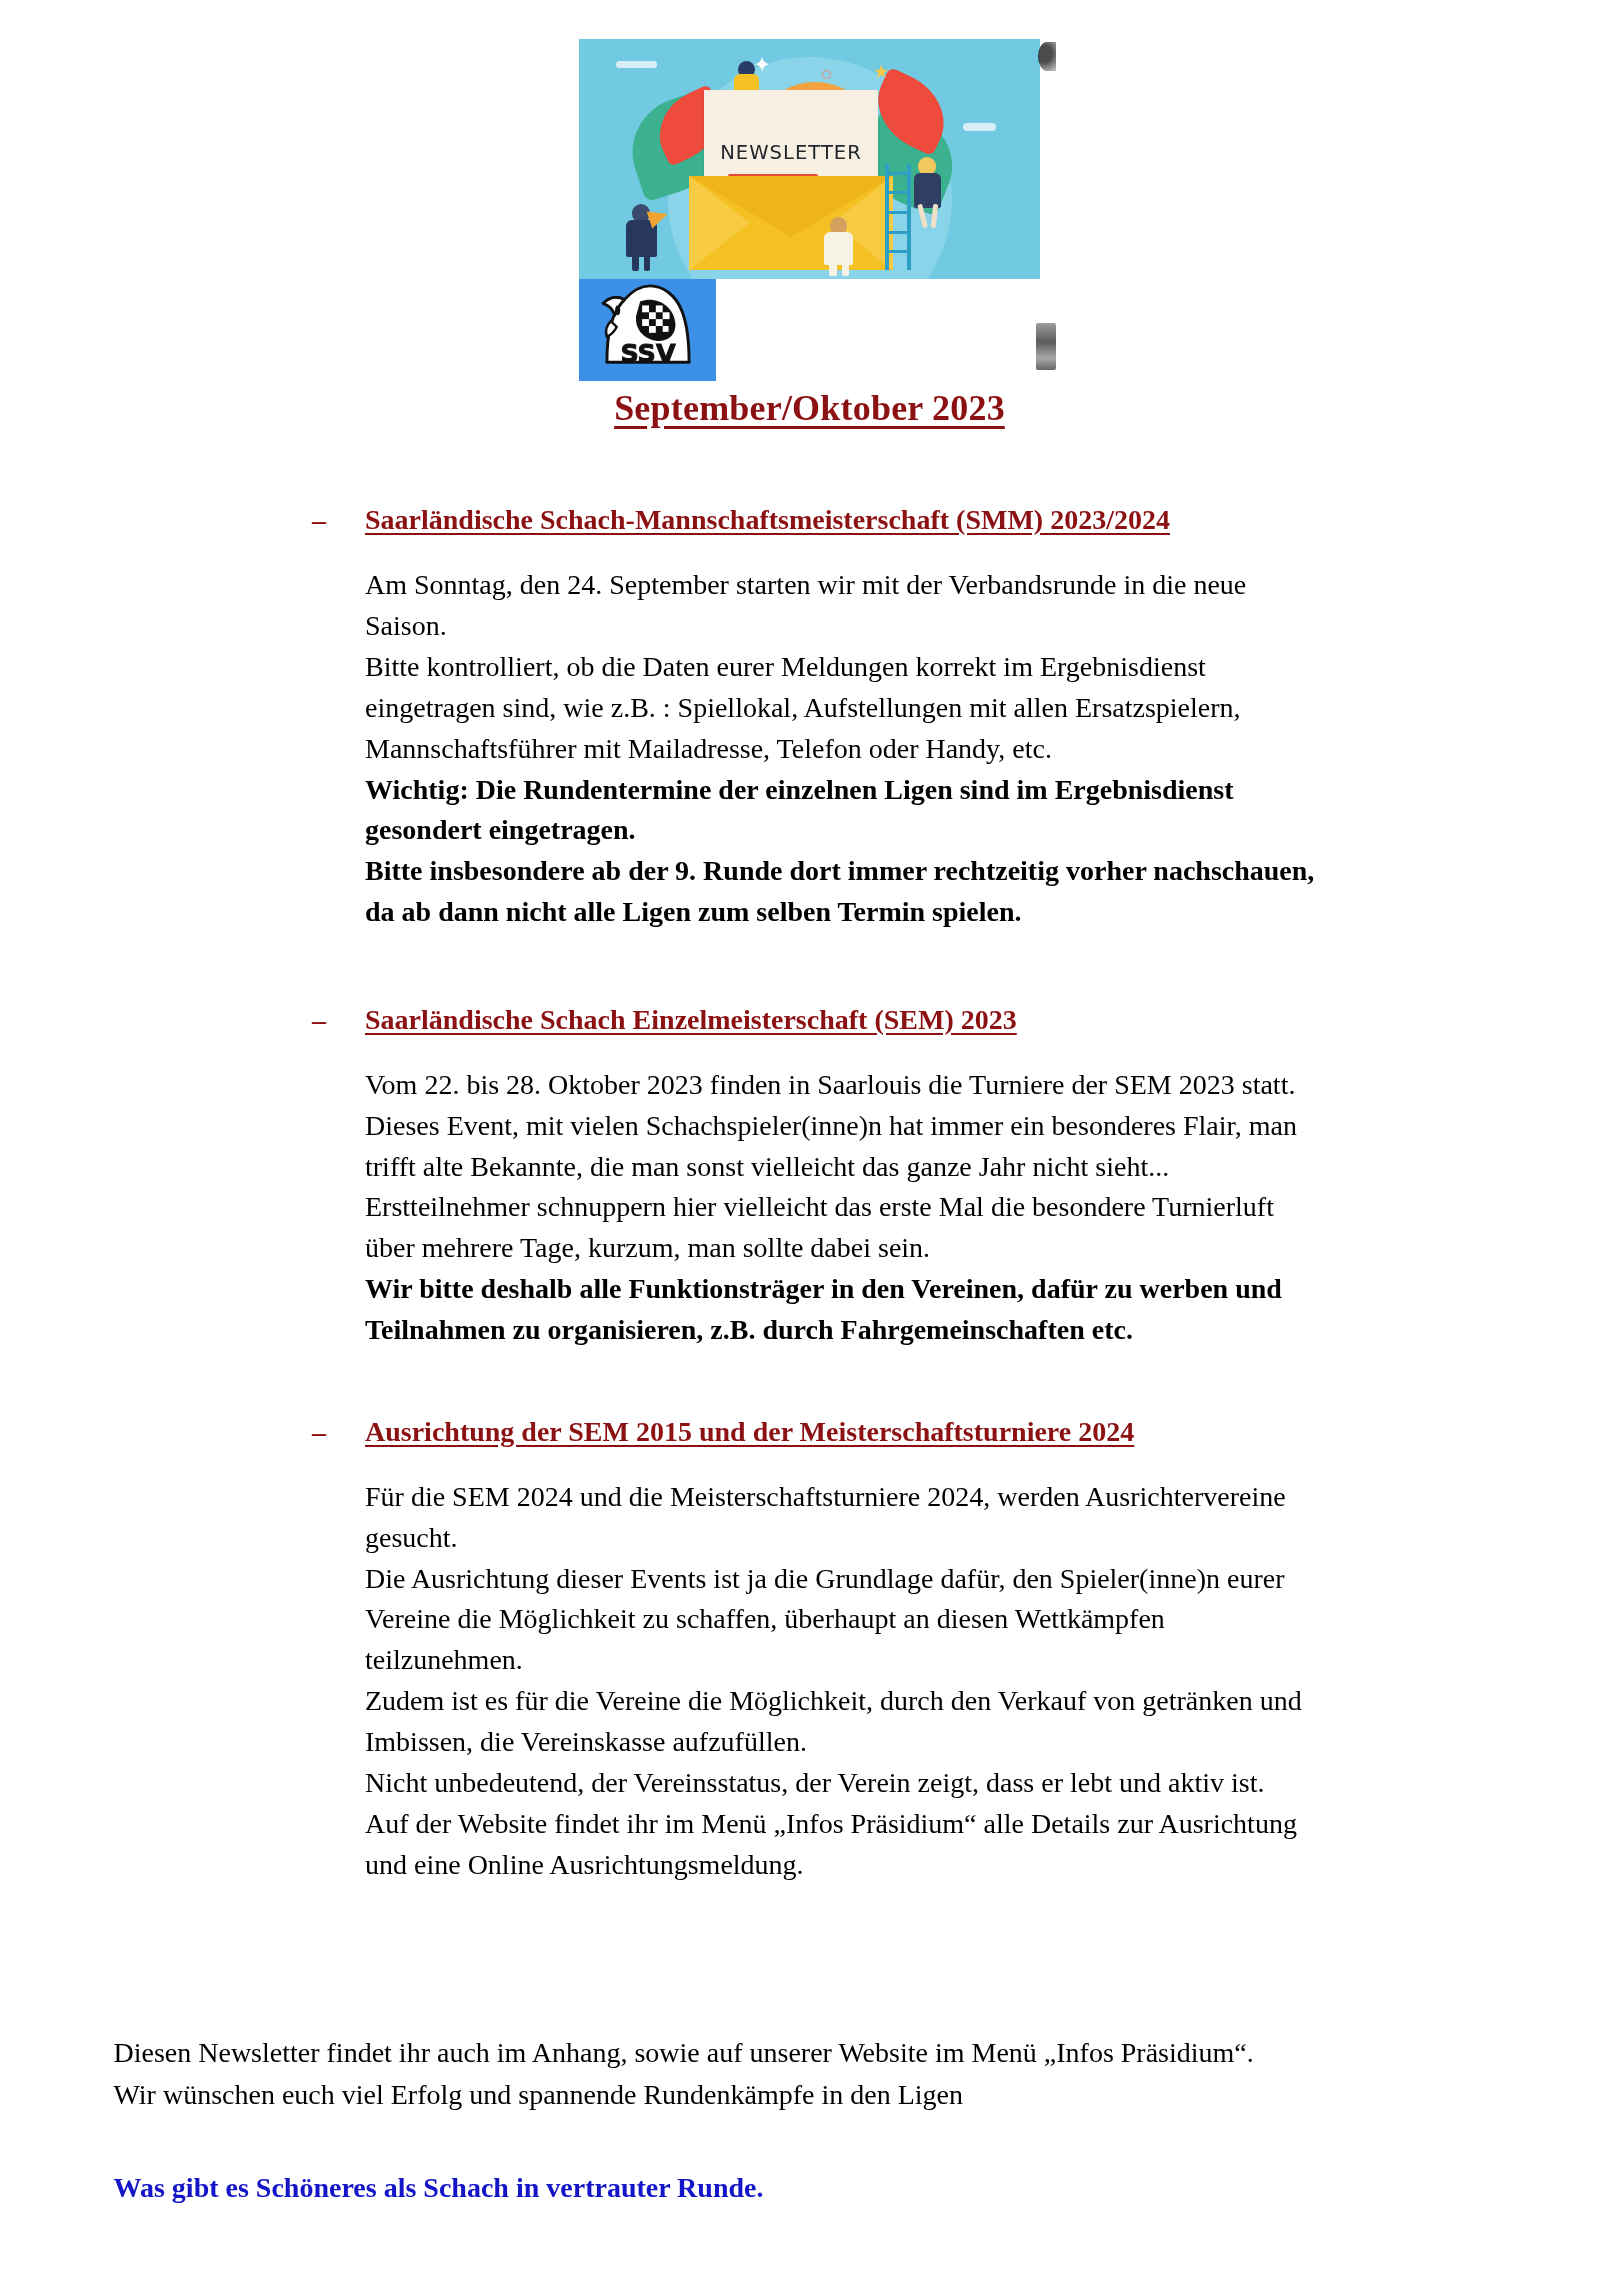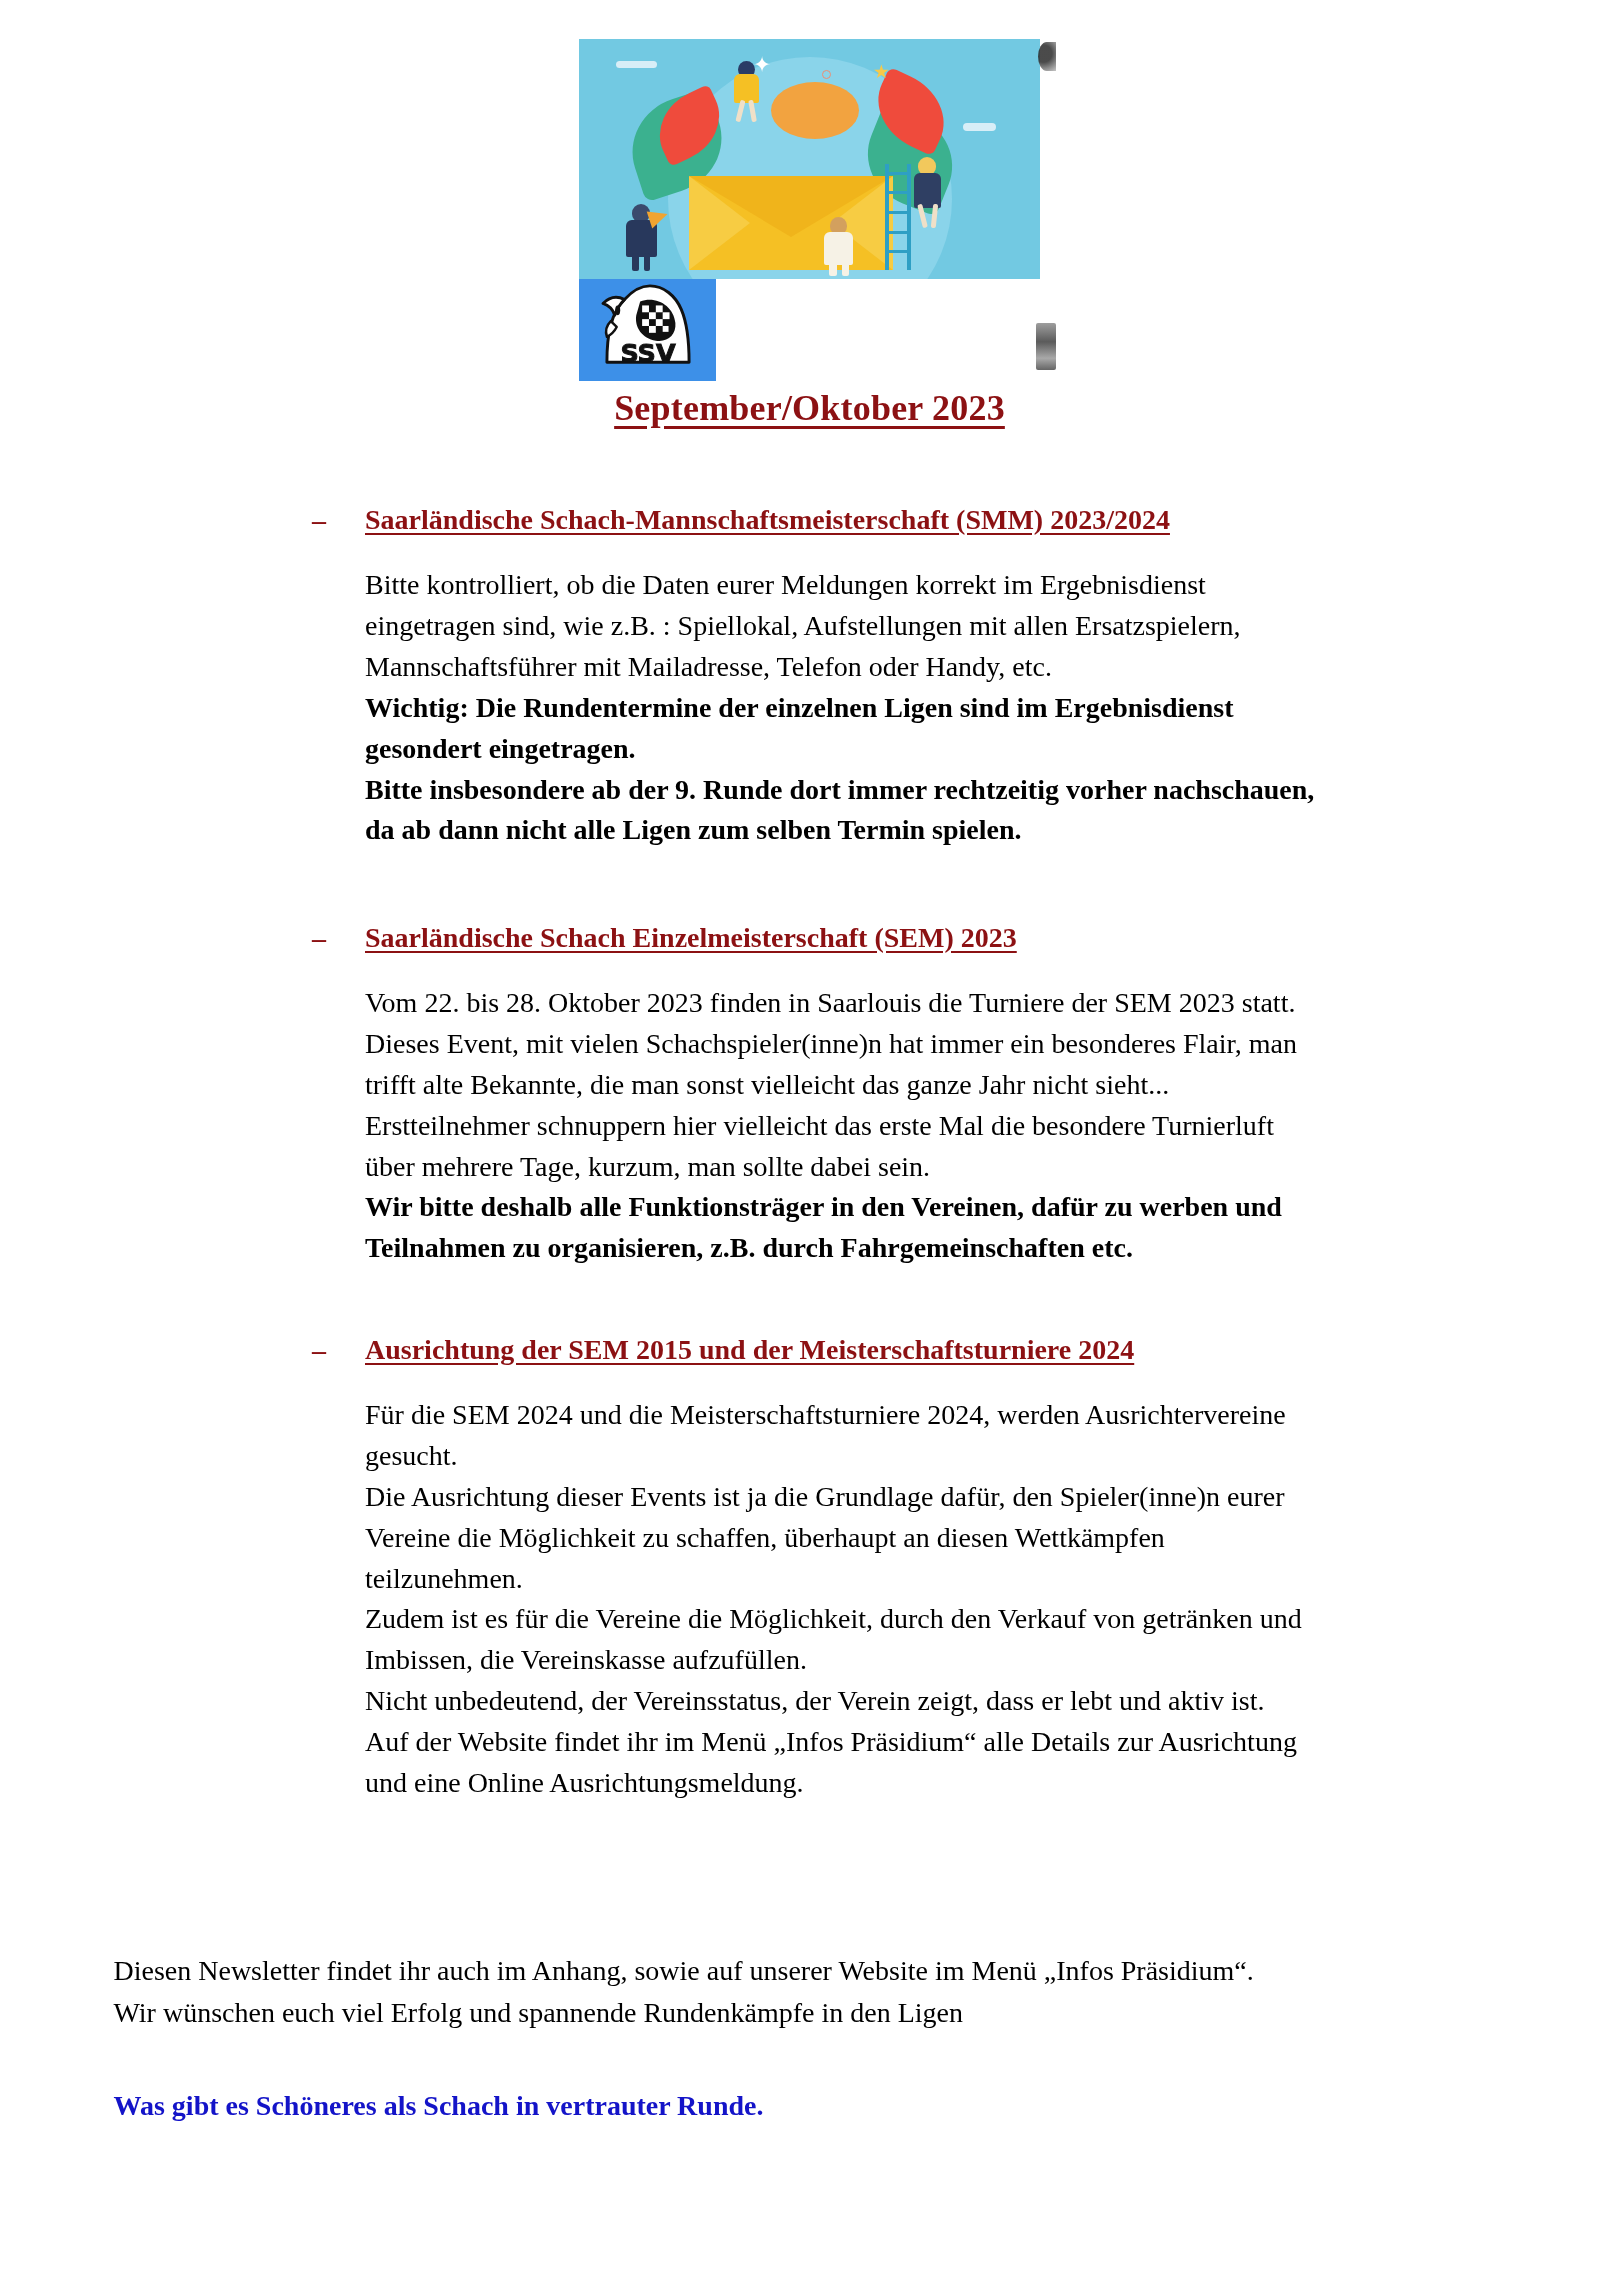--- a/index.html
+++ b/index.html
@@ -299,20 +299,27 @@
       <div class="ni-star s2">★</div>
       <div class="ni-dot d1"></div>
 
       <div class="ni-person pA">
         <span class="head"></span>
         <span class="body"></span>
         <span class="leg g1"></span>
         <span class="leg g2"></span>
       </div>
 
+      <div class="ni-letter">
+        <span class="nl-word">NEWSLETTER</span>
+        <span class="nl-bar b0"></span>
+        <span class="nl-bar b1"></span>
+        <span class="nl-bar b2"></span>
+        <span class="nl-bar b3"></span>
+      </div>
 
       <div class="ni-env-body"></div>
       <div class="ni-env-sideL"></div>
       <div class="ni-env-sideR"></div>
       <div class="ni-env-flap"></div>
 
       <div class="ni-ladder">
         <span class="rail r1"></span>
         <span class="rail r2"></span>
         <span class="rung" style="top:7.8px"></span>
@@ -378,20 +385,21 @@
 </div>
 
 <div class="content">
 
   <div class="section">
     <div class="section-head">
       <span class="dash">–</span>
       <span class="section-title">Saarländische Schach-Mannschaftsmeisterschaft (SMM) 2023/2024</span>
     </div>
     <div class="section-body">
+      <p>Am Sonntag, den 24. September starten wir mit der Verbandsrunde in die neue Saison.</p>
       <p>Bitte kontrolliert, ob die Daten eurer Meldungen korrekt im Ergebnisdienst eingetragen sind, wie z.B. : Spiellokal, Aufstellungen mit allen Ersatzspielern, Mannschaftsführer mit Mailadresse, Telefon oder Handy, etc.</p>
       <p class="b">Wichtig: Die Rundentermine der einzelnen Ligen sind im Ergebnisdienst gesondert eingetragen.</p>
       <p class="b">Bitte insbesondere ab der 9. Runde dort immer rechtzeitig vorher nachschauen, da ab dann nicht alle Ligen zum selben Termin spielen.</p>
     </div>
   </div>
 
   <div class="gap-1"></div>
 
   <div class="section">
     <div class="section-head">

